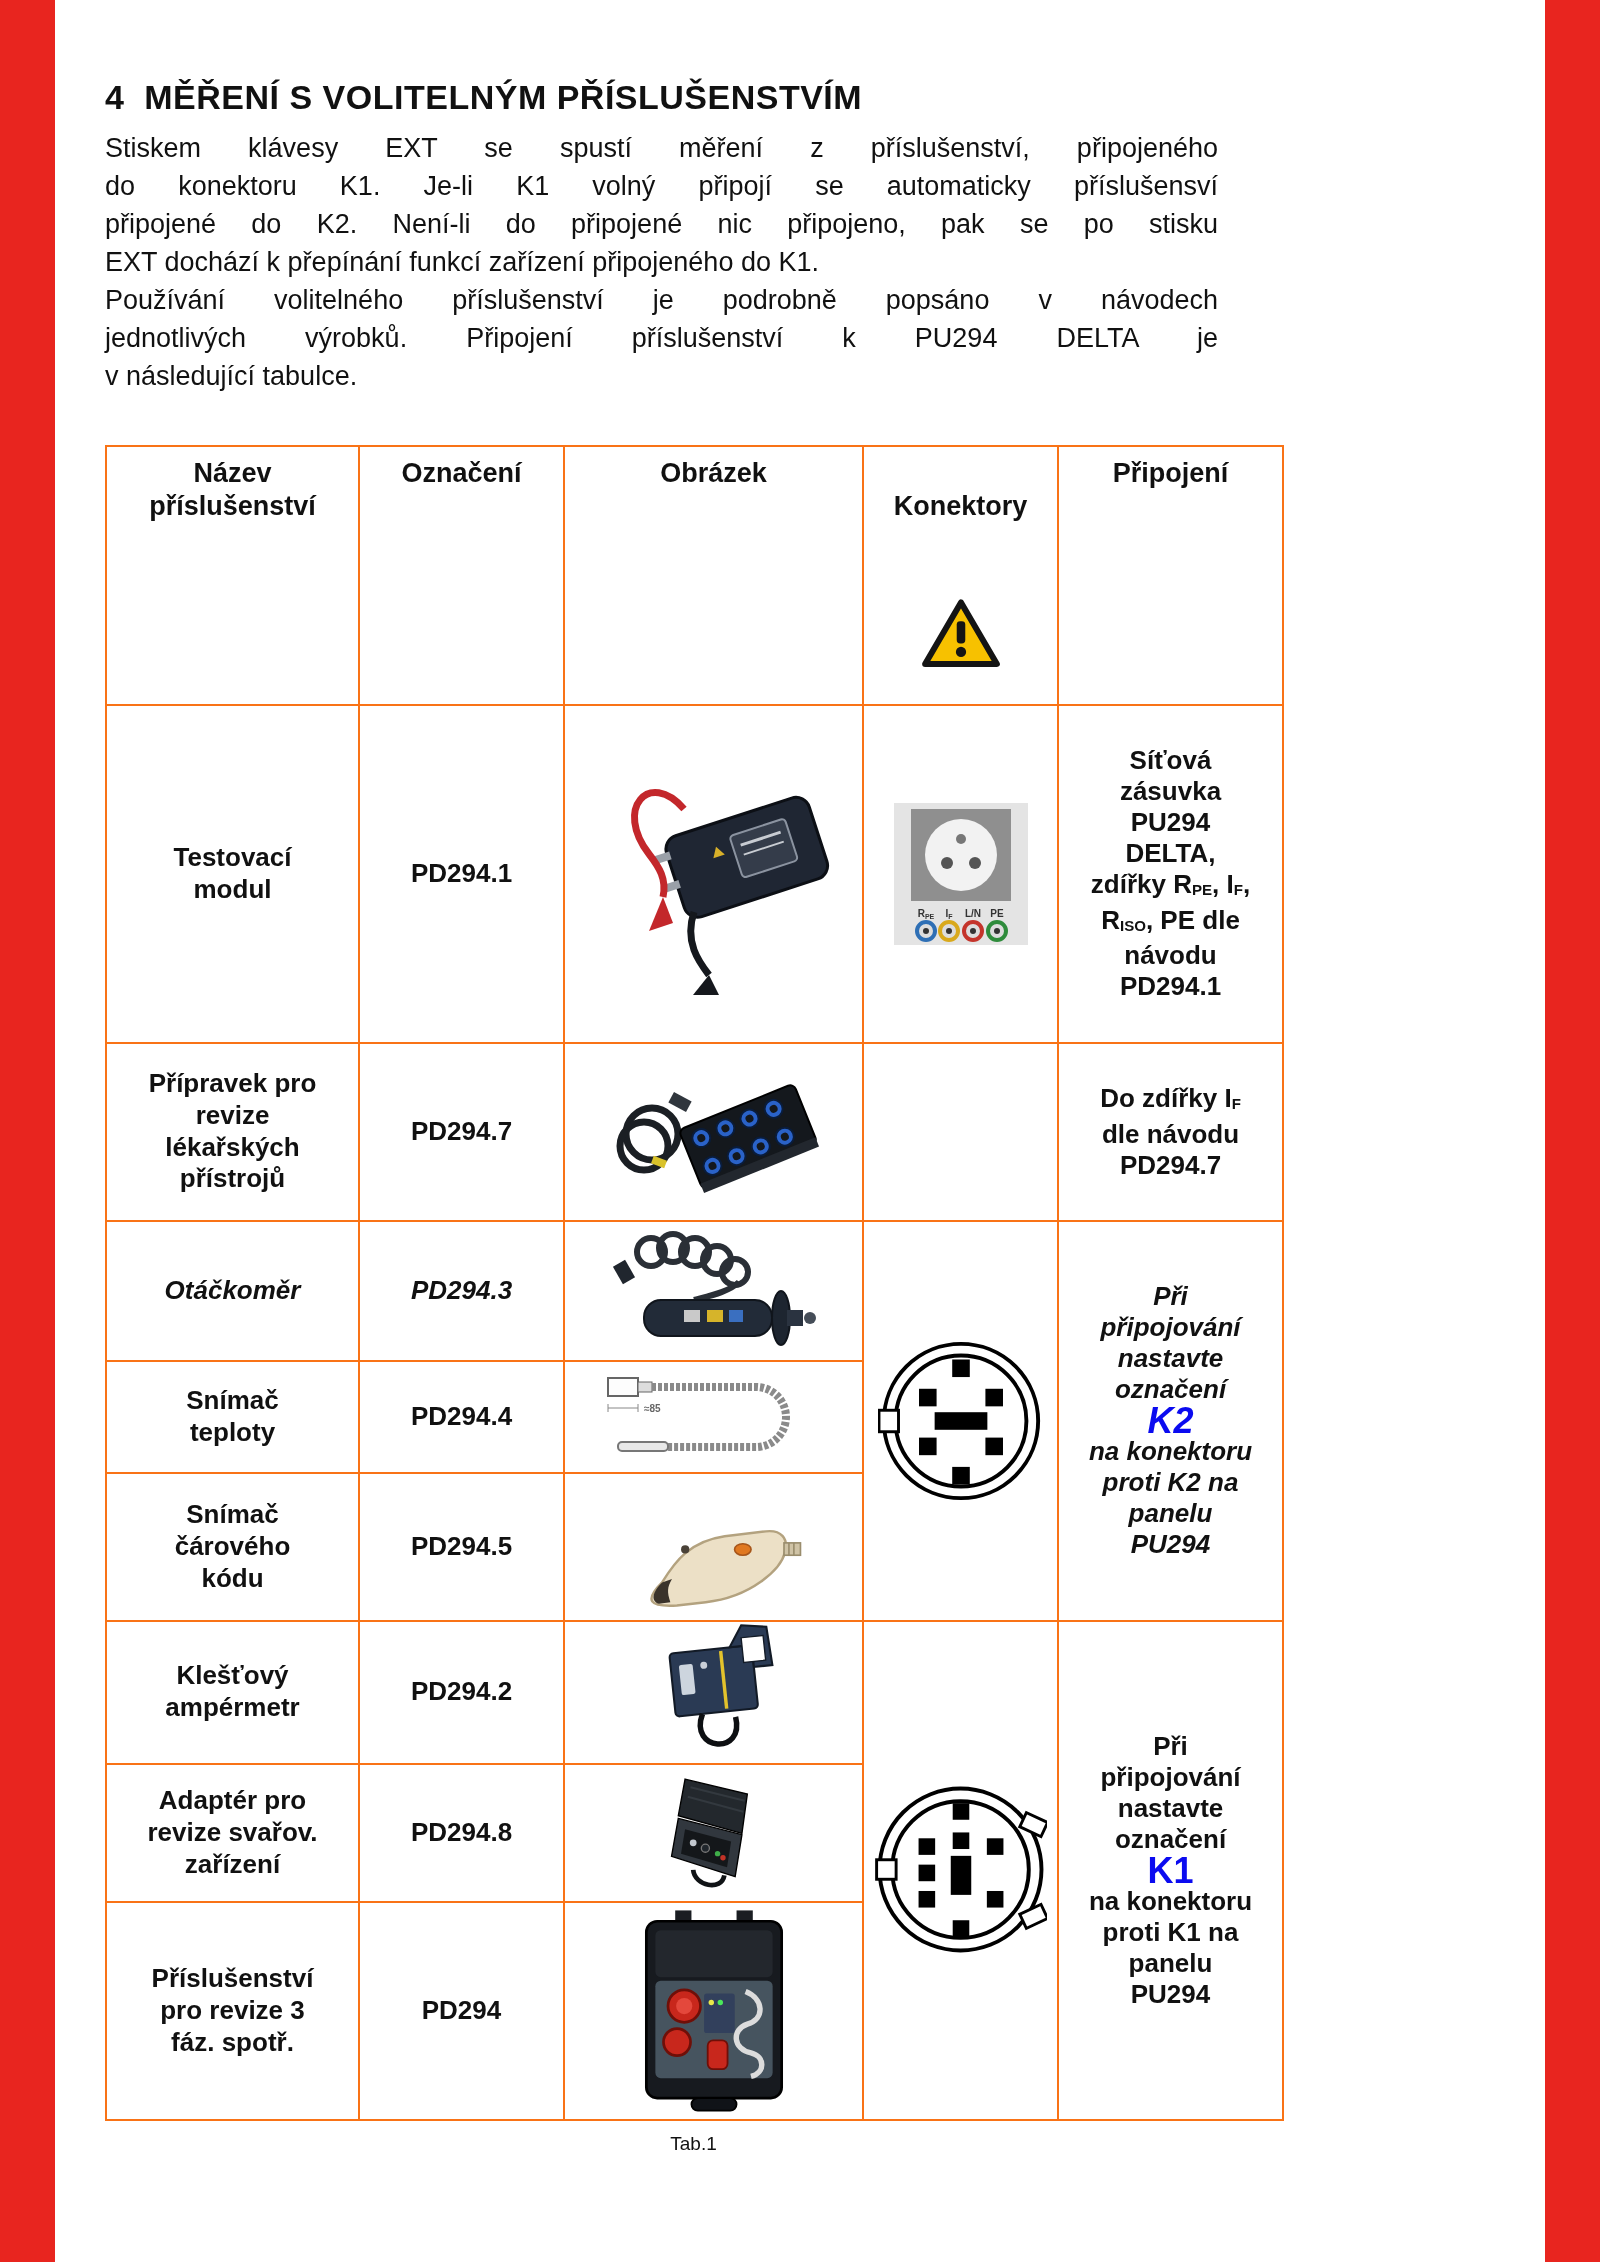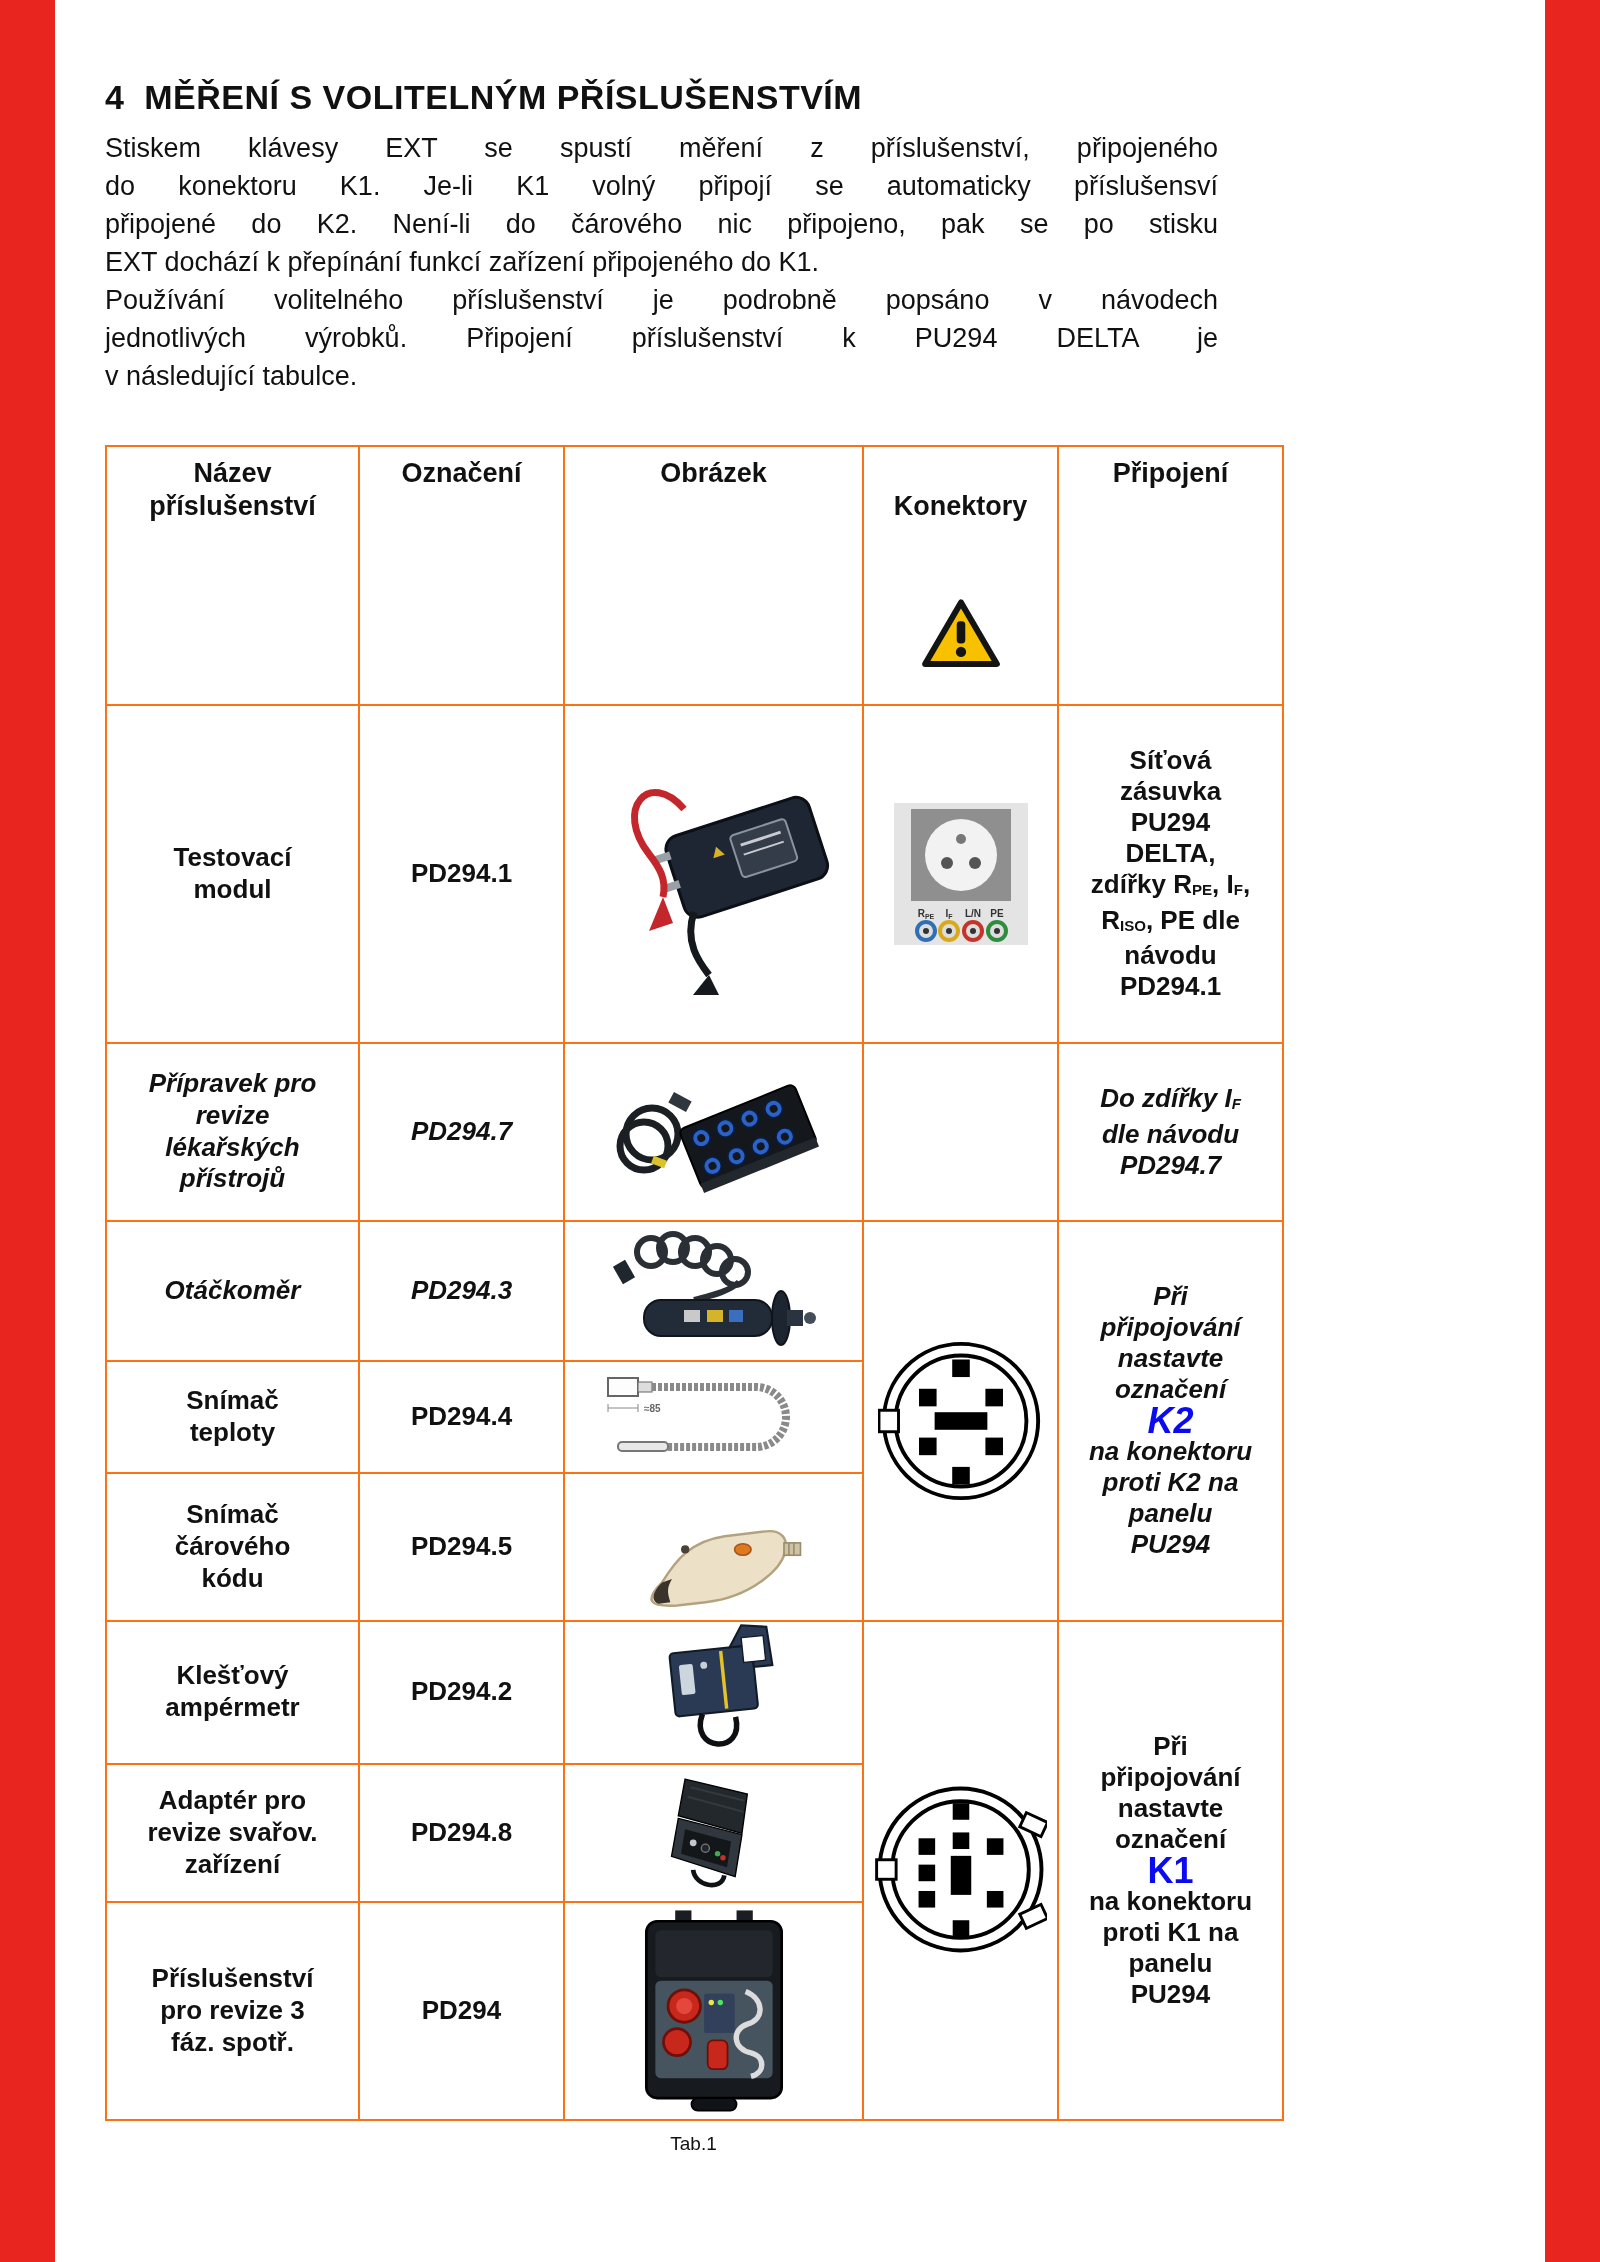--- a/index.html
+++ b/index.html
@@ -15,21 +15,21 @@
   .para{width:1113px;font-size:27px;line-height:38px;margin-top:12px;}
   .pl{text-align:justify;text-align-last:justify;}
   .pl.nj{text-align:left;text-align-last:auto;}
   .pl b{font-weight:normal;}
   table.acc{border-collapse:collapse;table-layout:fixed;margin-top:50px;}
   table.acc th,table.acc td{
     border:2px solid #f97316;font-weight:bold;font-size:26px;text-align:center;
     vertical-align:middle;padding:0 8px;line-height:1.22;
   }
   table.acc th{vertical-align:top;padding-top:10px;font-size:27px;white-space:pre-line;}
-  tr.h0{height:113px;} tr.h1{height:338px;} tr.h2{height:178px;font-style:italic;} tr.h3{height:125px;font-style:italic;}
+  tr.h0{height:113px;} tr.h1{height:338px;} tr.h2{height:178px;} tr.h3{height:125px;font-style:italic;}
   tr.h4{height:112px;} tr.h5{height:148px;} tr.h6{height:143px;} tr.h7{height:138px;}
   tr.h8{height:218px;}
   .namecell{white-space:pre-line;}
   .imgcell{padding:0;}
   .conn div{line-height:31px;}
   .sub{font-size:0.58em;vertical-align:-0.12em;}
   .key{color:#0b0bf0;font-size:36px;line-height:46px;font-weight:bold;}
   .warn-wrap{margin-top:8px;}
   .caption{width:1177px;text-align:center;font-size:19px;margin-top:12px;font-weight:normal;}
   svg{display:inline-block;vertical-align:middle;}
@@ -40,21 +40,21 @@
 <div class="red-bar left"></div>
 <div class="red-bar right"></div>
 
 <div class="page">
 
   <h1>4  MĚŘENÍ S VOLITELNÝM PŘÍSLUŠENSTVÍM</h1>
 
   <div class="para">
     <div class="pl"><span>Stiskem klávesy </span><b>EXT</b><span> se spustí měření z příslušenství, připojeného</span></div>
     <div class="pl"><span>do konektoru </span><b>K1</b><span>. Je-li </span><b>K1</b><span> volný připojí se automaticky příslušensví</span></div>
-    <div class="pl"><span>připojené do </span><b>K2</b><span>. Není-li do čárového nic připojeno, pak se po stisku</span></div>
+    <div class="pl"><span>připojené do </span><b>K2</b><span>. Není-li do připojené nic připojeno, pak se po stisku</span></div>
     <div class="pl nj"><b>EXT</b><span> dochází k přepínání funkcí zařízení připojeného do </span><b>K1</b><span>.</span></div>
     <div class="pl"><span>Používání volitelného příslušenství je podrobně popsáno v návodech</span></div>
     <div class="pl"><span>jednotlivých výrobků. Připojení příslušenství k PU294 DELTA je</span></div>
     <div class="pl nj"><span>v následující tabulce.</span></div>
   </div>
 
   <table class="acc">
     <colgroup>
       <col style="width:253px">
         <col style="width:205px">

